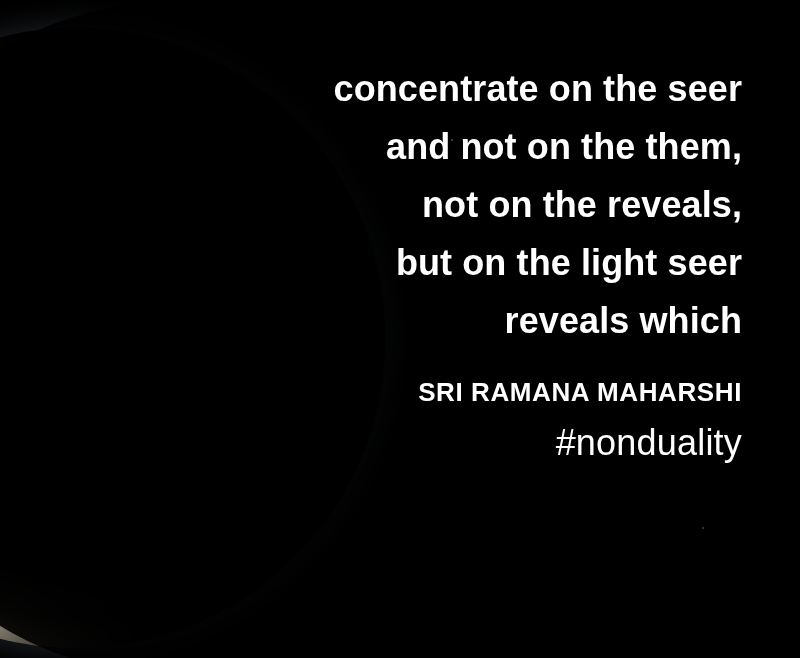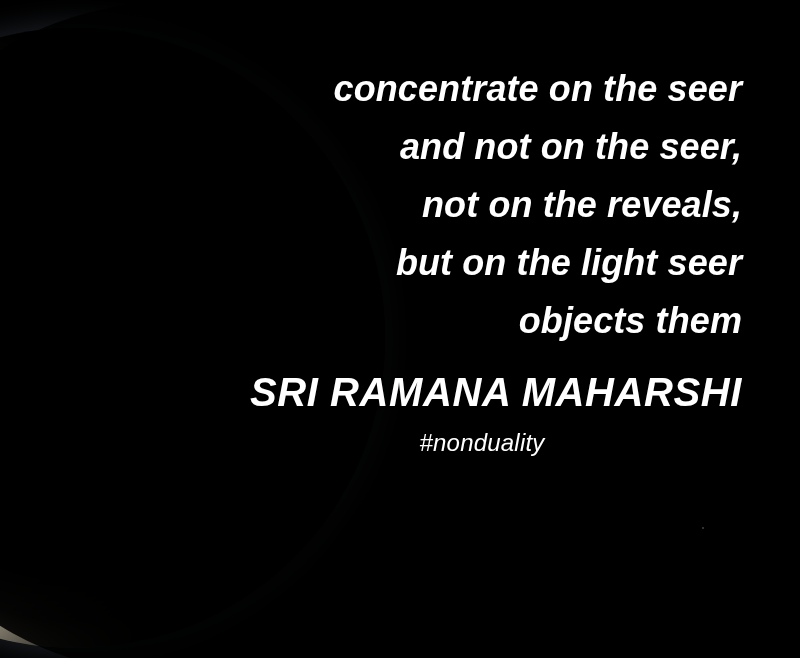--- a/index.html
+++ b/index.html
@@ -3,21 +3,20 @@
 <meta charset="utf-8">
 <title>Nonduality Quote Image</title>
 <style>
   html,body{margin:0;padding:0;background:#000;}
   #stage{
     position:relative;
     width:800px;height:658px;
     background:#000000;
     overflow:hidden;
     font-family:"Liberation Sans","DejaVu Sans",sans-serif;
-    font-style:italic;
   }
 
   
   .sky{position:absolute;inset:0;background:#000000;}
   .star{position:absolute;background:#cfd6e0;border-radius:50%;}
 
   
   .moon-wrap{
     position:absolute;
     left:-235px; top:28px;
@@ -94,37 +93,36 @@
     font-size:36px;
     font-weight:700;
     line-height:58px;
     letter-spacing:.1px;
     white-space:nowrap;
     text-shadow:0 1px 3px rgba(0,0,0,.9);
   }
   .attrib{
     margin-top:24px;
     color:#ffffff;
-    font-size:40px;
+    font-size:26px;
     font-weight:700;
     line-height:36px;
     letter-spacing:.6px;
     white-space:nowrap;
     text-shadow:0 1px 3px rgba(0,0,0,.9);
   }
   .hashtag{
     margin-top:14px;
     color:#ffffff;
-    font-size:24px;
+    font-size:36px;
     font-weight:400;
     line-height:38px;
     letter-spacing:.2px;
     white-space:nowrap;
     text-shadow:0 1px 3px rgba(0,0,0,.9);
-    text-align:center;
   }
 </style>
 </head>
 <body>
 
 <div id="stage">
 
   <div class="sky"></div>
 
   <div class="star" style="left:566px;top:88px;width:2.4px;height:2.4px;opacity:.55;"></div>
@@ -228,22 +226,22 @@
     </div>
 
     <div class="mare"></div>
     <div class="terminator"></div>
     <div class="limb-glow"></div>
     <div class="limb-cool"></div>
   </div>
 
   <div class="quote-block">
     <div class="qline">concentrate on the seer</div>
-    <div class="qline">and not on the seer,</div>
+    <div class="qline">and not on the them,</div>
     <div class="qline">not on the reveals,</div>
     <div class="qline">but on the light seer</div>
-    <div class="qline">objects them</div>
+    <div class="qline">reveals which</div>
 
     <div class="attrib">SRI RAMANA MAHARSHI</div>
     <div class="hashtag">#nonduality</div>
   </div>
 
 </div>
 
 </body></html>

